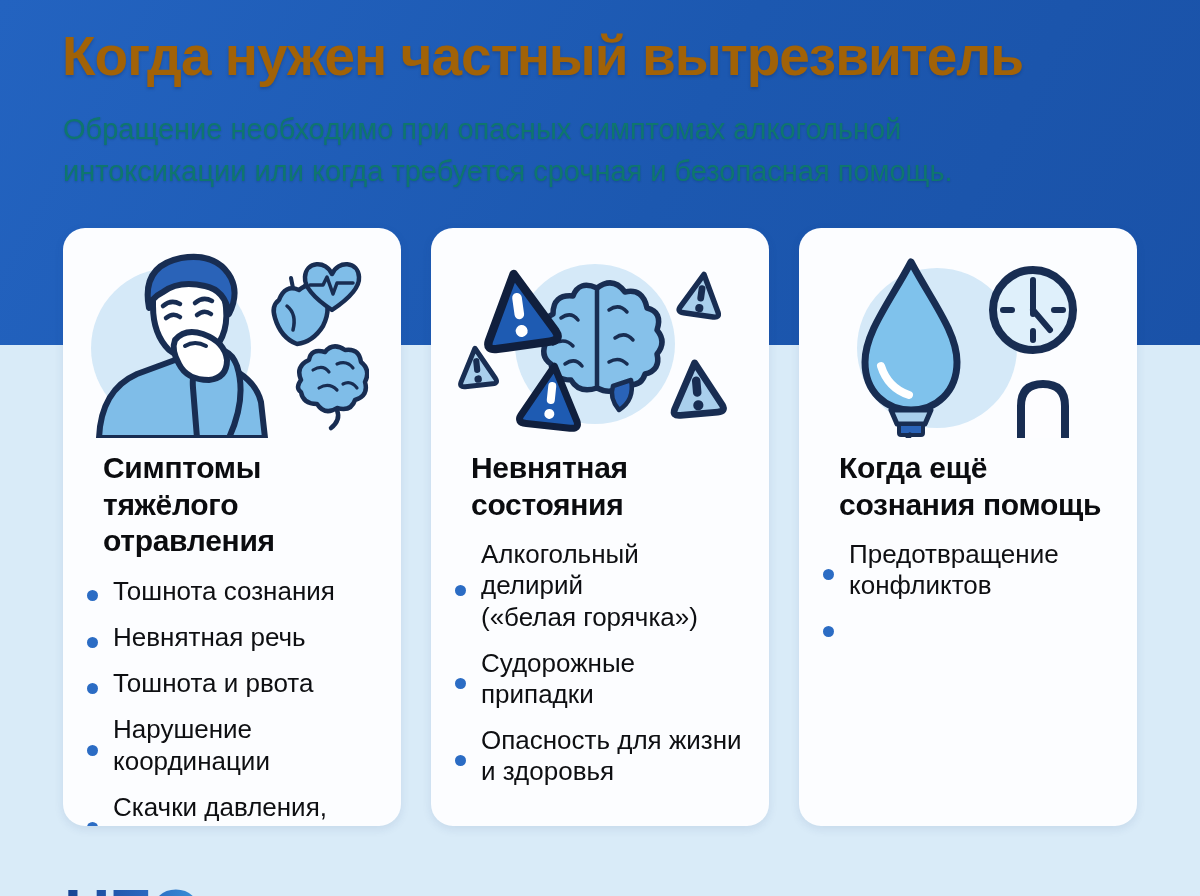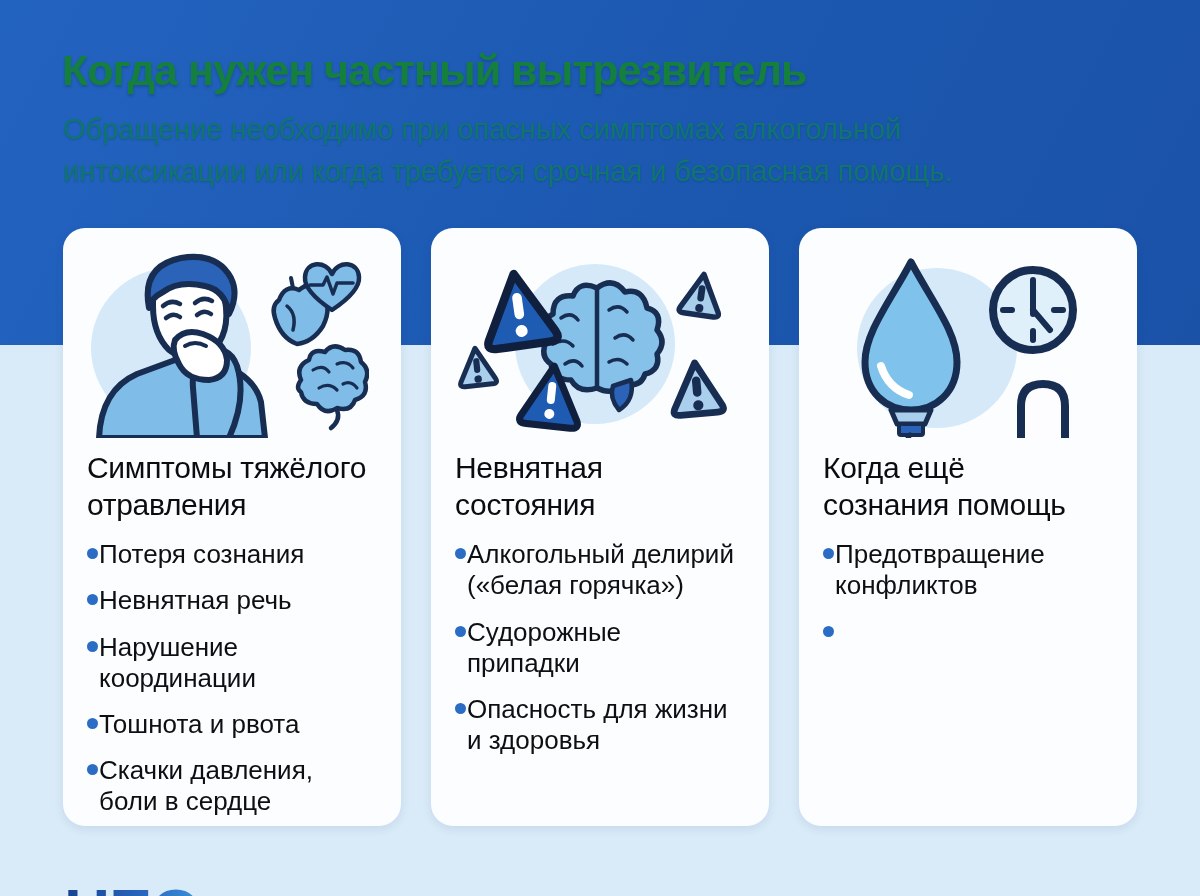--- a/index.html
+++ b/index.html
@@ -17,24 +17,23 @@
     font-family:"Liberation Sans", sans-serif;
     color:var(--ink);
   }
   .header-band{
     position:absolute;left:0;top:0;width:1200px;height:345px;
     background:linear-gradient(118deg,#2componen 0%,#1c58b0 100%);
     background:linear-gradient(118deg,#2363c0 0%,var(--header-bg) 55%,#1a52a8 100%);
   }
   .page-title{
     position:absolute;left:62px;top:24px;width:1090px;
-    font-size:43px;font-weight:700;color:#15803d;letter-spacing:-1px;
+    font-size:55px;font-weight:700;color:#a16207;letter-spacing:-1px;
     text-shadow:0 2px 3px rgba(10,30,70,.25);
     white-space:nowrap;
-    margin-top:22px;
   }
   .page-subtitle{
     position:absolute;left:63px;top:108px;width:1030px;
     font-size:29px;line-height:1.45;color:#0f766e;
     white-space:pre-line;
     text-shadow:0 1px 2px rgba(10,30,70,.2);
   }
   .cards{
     position:absolute;left:63px;top:228px;width:1074px;height:598px;
     display:flex;gap:30px;
@@ -42,26 +41,26 @@
   .card{
     flex:1 1 0;height:598px;border-radius:22px;
     background:var(--card-bg);
     box-shadow:0 3px 10px rgba(25,60,120,.10);
     padding:0 24px;
     overflow:hidden;
   }
   .illus{position:relative;height:190px;margin:20px -8px 0;}
   .illus svg{display:block;}
   .card-title{
-    font-size:30px;font-weight:400;line-height:1.22;margin-top:12px;
-    color:#0b0c0f;letter-spacing:-0.3px;white-space:pre-line;
+    font-size:30px;font-weight:700;line-height:1.22;margin-top:12px;
+    color:#0b0c0f;letter-spacing:-0.3px;white-space:pre-line;margin-left:16px;
   }
   ul.items{list-style:none;margin-top:16px;}
   ul.items li{
-    display:flex;align-items:flex-start;gap:1px;margin-bottom:15px;
+    display:flex;align-items:center;gap:15px;margin-bottom:15px;
   }
   .dot{
     flex:0 0 auto;width:11px;height:11px;border-radius:50%;
     background:var(--accent);margin-top:9px;
   }
   .li-txt{
     font-size:26px;line-height:1.2;color:var(--ink);white-space:pre-line;
   }
   .logo{
     position:absolute;left:64px;top:876px;
@@ -113,34 +112,34 @@
         <path d="M222 132 Q216 118 230 112 Q232 100 246 104 Q254 94 266 102 Q280 100 282 114 Q292 122 286 134 Q290 148 276 152 Q272 164 258 160 Q246 168 238 156 Q224 156 222 144 Q216 140 222 132 Z" fill="#7fbde8" stroke="#182d52" stroke-width="4.5" stroke-linejoin="round"></path>
         <path d="M234 122 Q244 116 250 124 M240 140 Q250 134 258 142 M258 116 Q268 112 274 120 M264 136 Q272 132 278 140" fill="none" stroke="#182d52" stroke-width="3.2" stroke-linecap="round"></path>
         <path d="M258 162 Q262 172 252 180" fill="none" stroke="#182d52" stroke-width="4.5" stroke-linecap="round"></path>
       </svg>
     </div>
     <h2 class="card-title">Симптомы тяжёлого
 отравления</h2>
     <ul class="items">
       <li>
           <span class="dot"></span>
-          <span class="li-txt">Потеря сознания</span>
+          <span class="li-txt">Тошнота сознания</span>
         </li>
       <li>
           <span class="dot"></span>
           <span class="li-txt">Невнятная речь</span>
+        </li>
+      <li>
+          <span class="dot"></span>
+          <span class="li-txt">Тошнота и рвота</span>
         </li>
       <li>
           <span class="dot"></span>
           <span class="li-txt">Нарушение
 координации</span>
-        </li>
-      <li>
-          <span class="dot"></span>
-          <span class="li-txt">Тошнота и рвота</span>
         </li>
       <li>
           <span class="dot"></span>
           <span class="li-txt">Скачки давления,
 боли в сердце</span>
         </li>
     </ul>
   </section>
 
   <section class="card">

